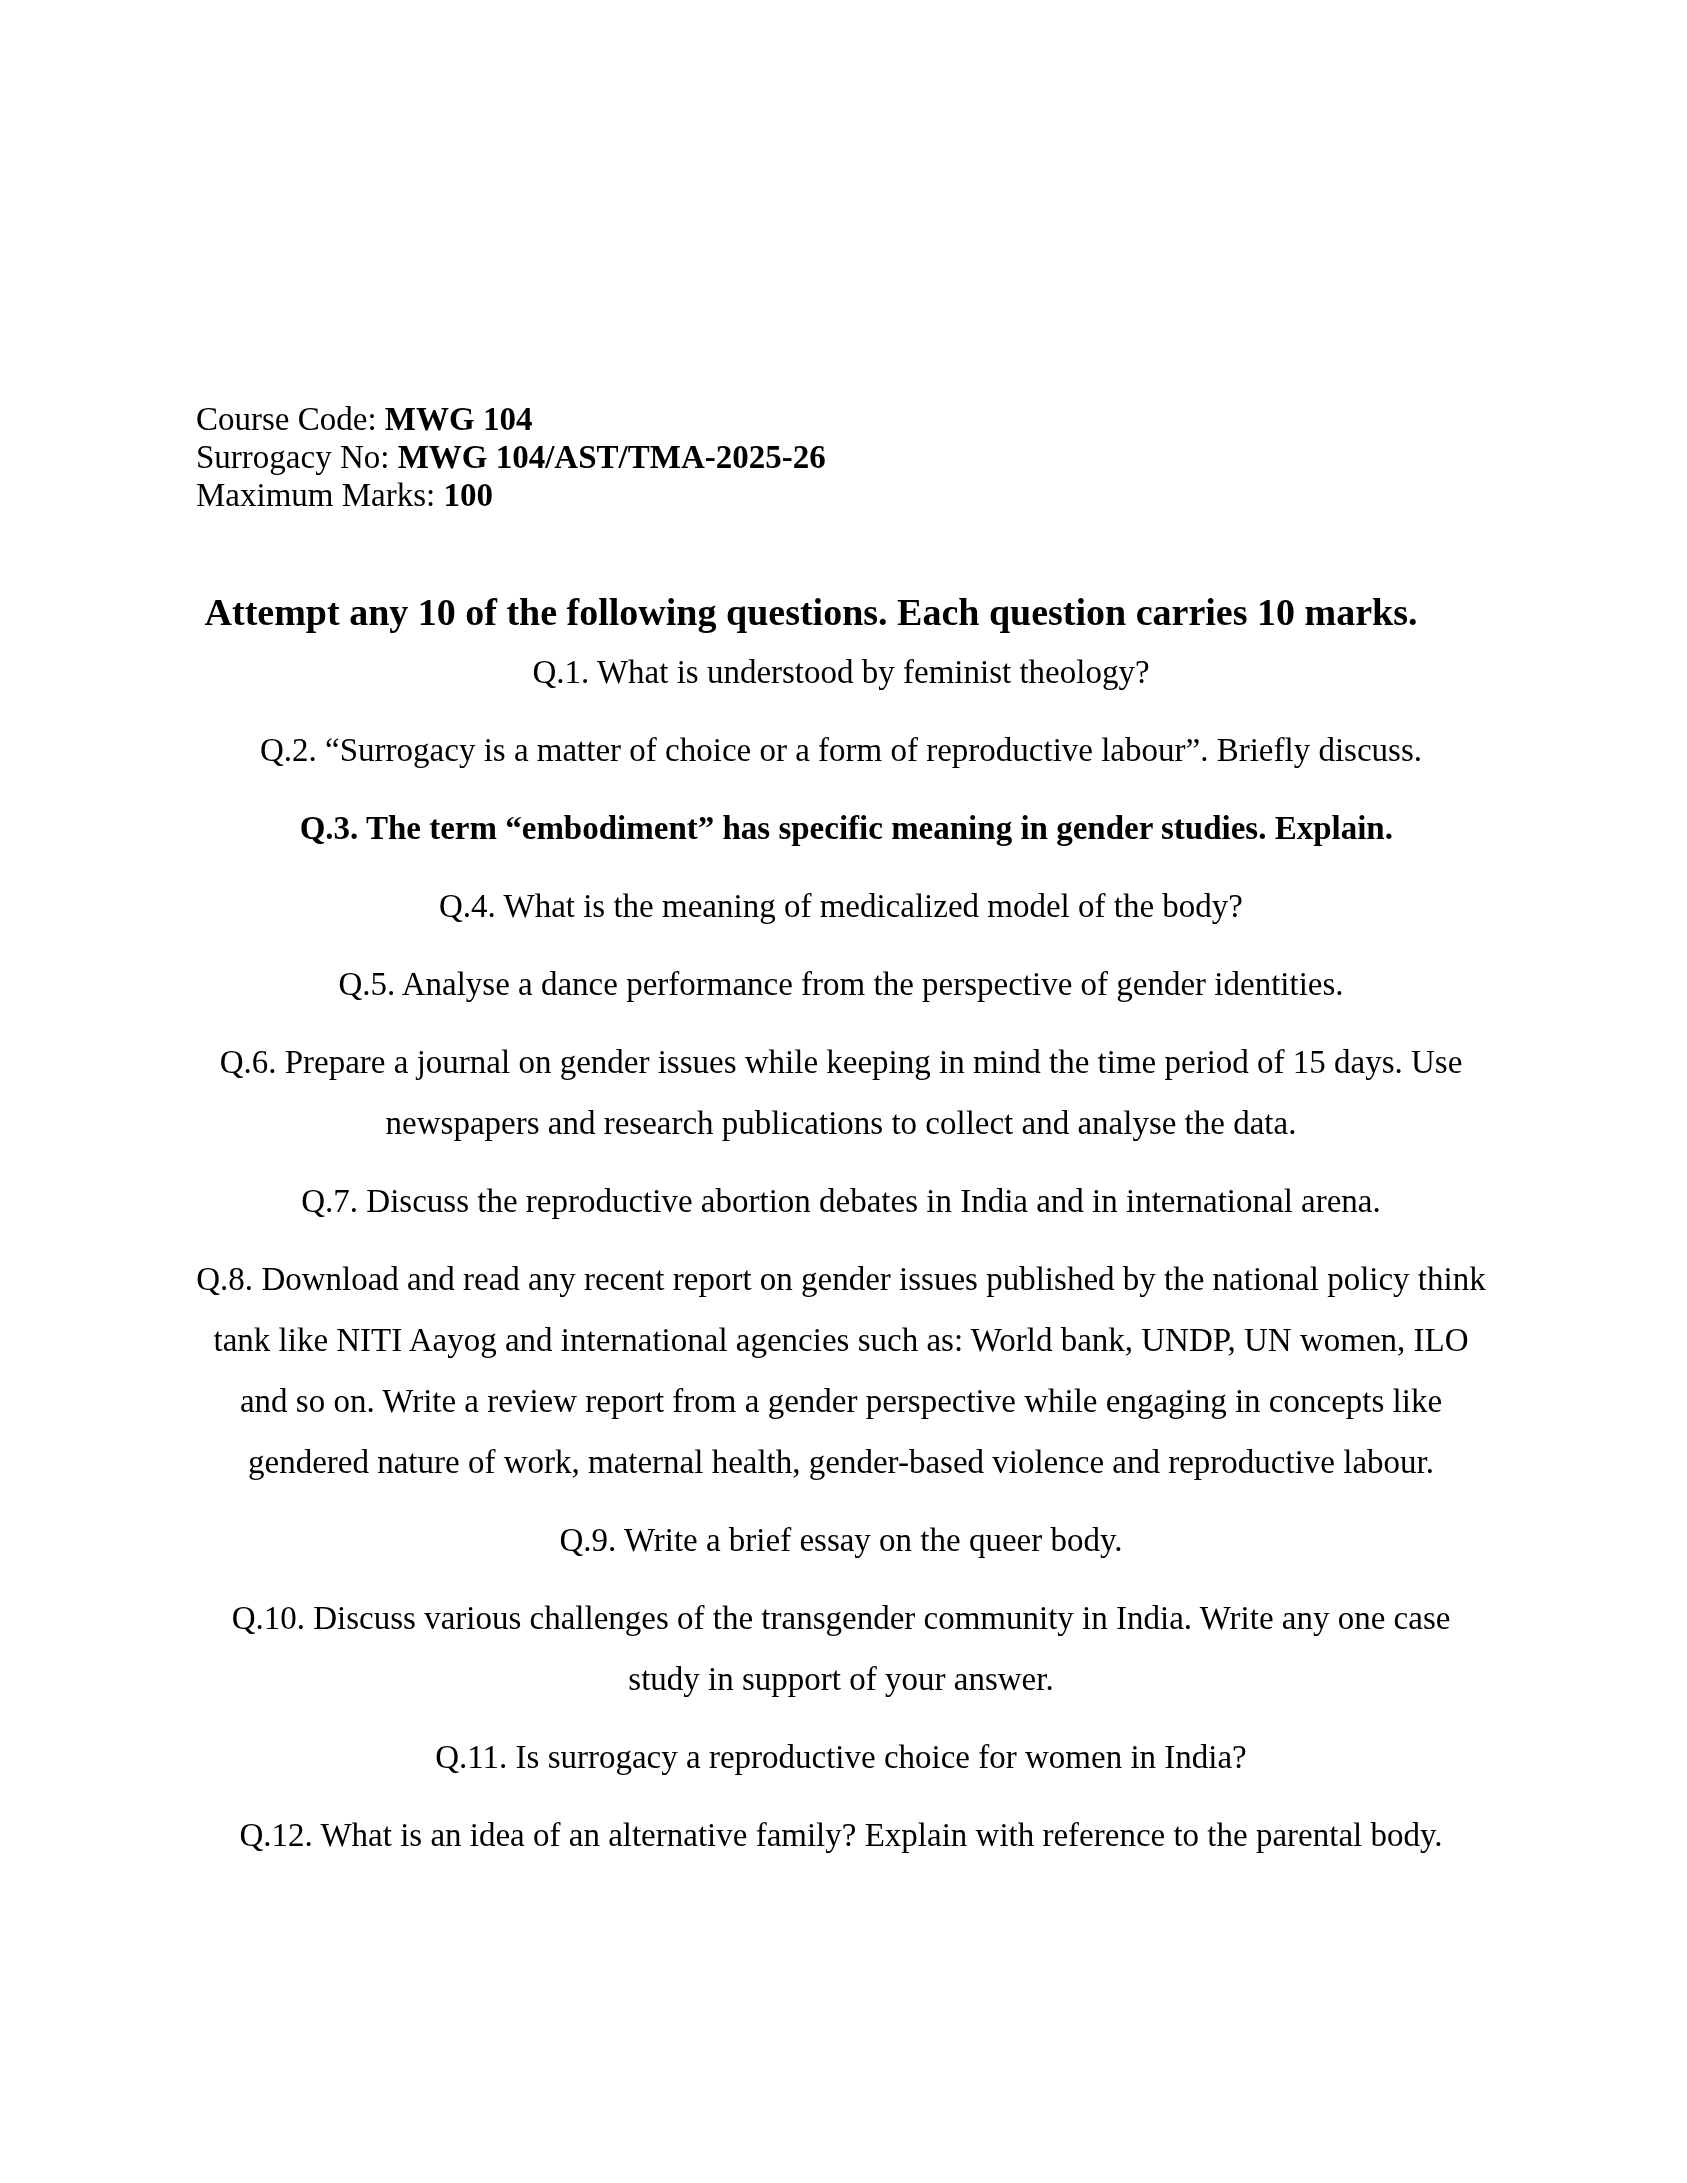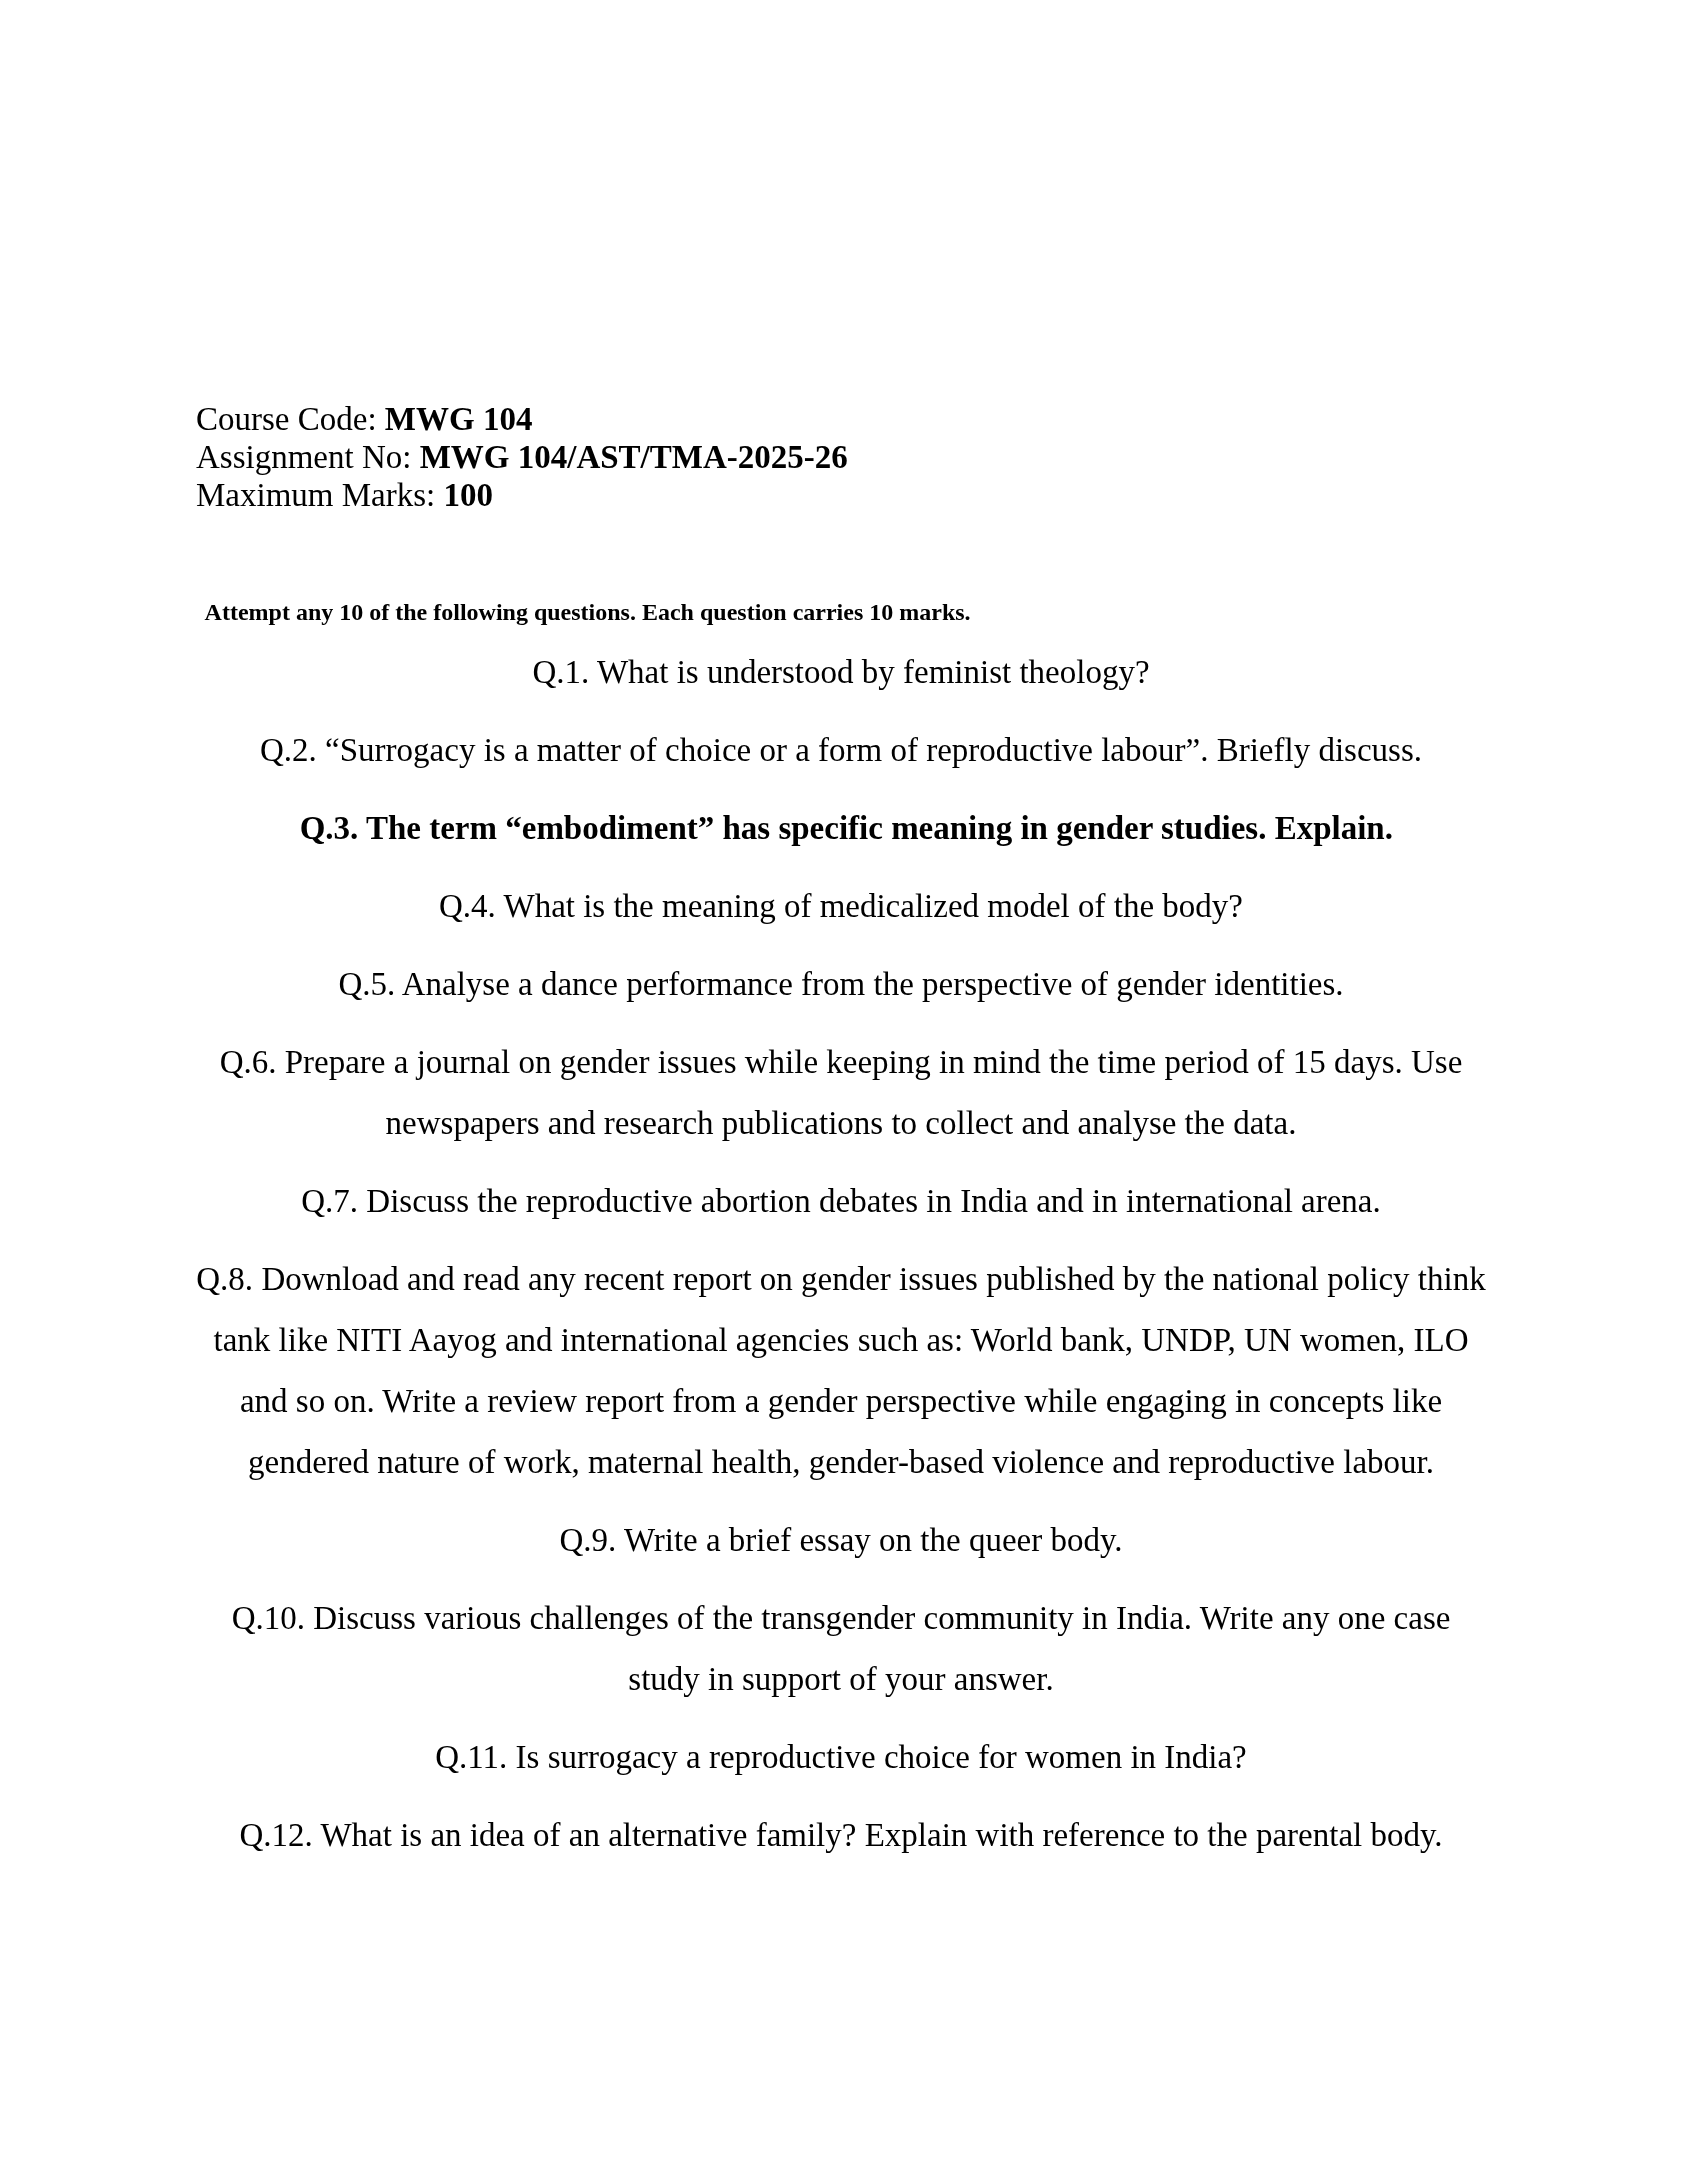--- a/index.html
+++ b/index.html
@@ -25,21 +25,21 @@
   .header-block p {
     margin: 0;
     font-size: 33px;
     line-height: 38px;
     white-space: nowrap;
   }
   .header-block .value {
     font-weight: bold;
   }
   .instruction {
-    font-size: 24px;
+    font-size: 38px;
     line-height: 38px;
     font-weight: bold;
     margin: 79px 0 10.6px 0;
     padding-left: 8.6px;
   }
   .questions p.q {
     font-size: 33px;
     line-height: 61px;
     margin: 0 0 17px 0;
     text-align: center;
@@ -50,21 +50,21 @@
   }
   .q .q-num { white-space: pre; }
 </style>
 </head>
 <body>
 
 <div class="sheet">
 
   <div class="header-block">
     <p><span>Course Code: </span><span class="value">MWG 104</span></p>
-    <p><span>Assignment No: </span><span class="value">MWG 104/AST/TMA-2025-26</span></p>
+    <p><span>Surrogacy No: </span><span class="value">MWG 104/AST/TMA-2025-26</span></p>
     <p><span>Maximum Marks: </span><span class="value">100</span></p>
   </div>
 
   <p class="instruction">Attempt any 10 of the following questions. Each question carries 10 marks.</p>
 
   <div class="questions">
     <p class="q"><span class="q-num">Q.1.</span><span> What is understood by feminist theology?</span></p>
     <p class="q"><span class="q-num">Q.2.</span><span> “Surrogacy is a matter of choice or a form of reproductive labour”. Briefly discuss.</span></p>
     <p class="q indent-sm"><span class="q-num">Q.3.</span><span> The term “embodiment” has specific meaning in gender studies. Explain.</span></p>
     <p class="q"><span class="q-num">Q.4.</span><span> What is the meaning of medicalized model of the body?</span></p>

